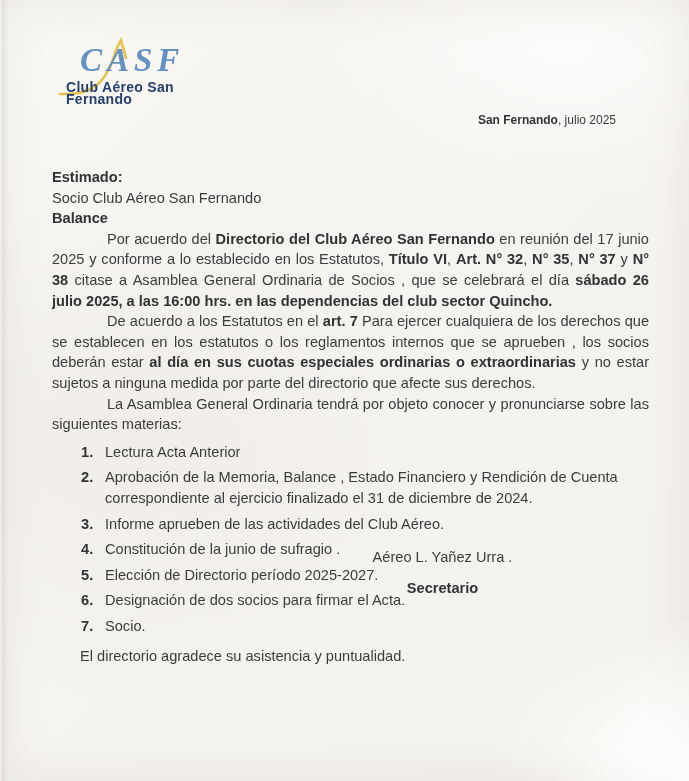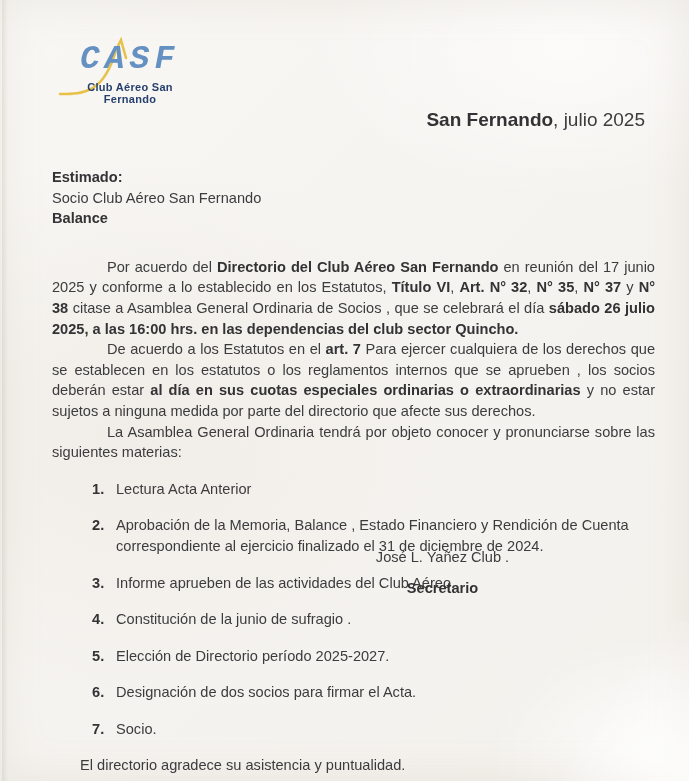--- a/index.html
+++ b/index.html
@@ -34,61 +34,61 @@
     background:linear-gradient(305deg, rgba(255,255,255,.75) 0%, rgba(255,255,255,0) 45%);
     pointer-events:none;
   }
   .b{font-weight:bold;color:#333335;}
 
   
   .logo{position:absolute;top:42px;left:66px;width:132px;height:62px;}
   .logo-swoosh{position:absolute;left:-12px;top:-6px;}
   .logo-acronym{
     position:relative;
-    font-family:Liberation Mono, monospace;
+    font-family:Liberation Serif, serif;
     font-style:italic;font-weight:bold;
     font-size:33px;line-height:36px;
     color:#6490c2;
     letter-spacing:5px;
     padding-left:14px;
   }
   .logo-tagline{
     position:relative;
-    font-size:11px;line-height:12px;font-weight:bold;
+    font-size:14px;line-height:12px;font-weight:bold;
     color:#26406e;
     letter-spacing:.3px;
     margin-top:3px;
-    text-align:center;
+    text-align:left;
     width:128px;
   }
 
-  .dateline{position:absolute;top:110px;right:44px;font-size:19px;}
+  .dateline{position:absolute;top:110px;right:73px;font-size:12px;}
 
-  .content{position:absolute;left:52px;right:34px;top:167px;}
+  .content{position:absolute;left:52px;right:40px;top:167px;}
   .greeting{font-weight:bold;color:#333335;}
   .recipient-block{}
   .presente{font-weight:bold;color:#333335;}
 
-  .body-paragraphs{margin-top:28px;}
+  .body-paragraphs{margin-top:0;}
   .para{
     text-align:justify;
     text-indent:55px;
     margin:0;
   }
 
   ol.agenda{
     margin:7px 0 0 0;
     padding-left:48px;
     list-style:none;
     counter-reset:agenda;
   }
   ol.agenda li{
     counter-increment:agenda;
     position:relative;
-    margin:16px;
+    margin:5px;
     text-align:left;
   }
   ol.agenda li::before{
     content:counter(agenda) ".";
     position:absolute;
     left:-24px;
     font-weight:bold;
     color:#333335;
   }
   .closing{margin:10px 0 0 28px;}
@@ -139,17 +139,17 @@
       <li>Constitución de la junio de sufragio .</li>
       <li>Elección de Directorio período 2025-2027.</li>
       <li>Designación de dos socios para firmar el Acta.</li>
       <li>Socio.</li>
     </ol>
 
     <div class="closing">El directorio agradece su asistencia y puntualidad.</div>
   </div>
 
   <div class="signature">
-    <div class="name">José L. Yañez Club .</div>
+    <div class="name">Aéreo L. Yañez Urra .</div>
     <div class="title">Secretario</div>
   </div>
 
 </div>
 
 </body></html>

